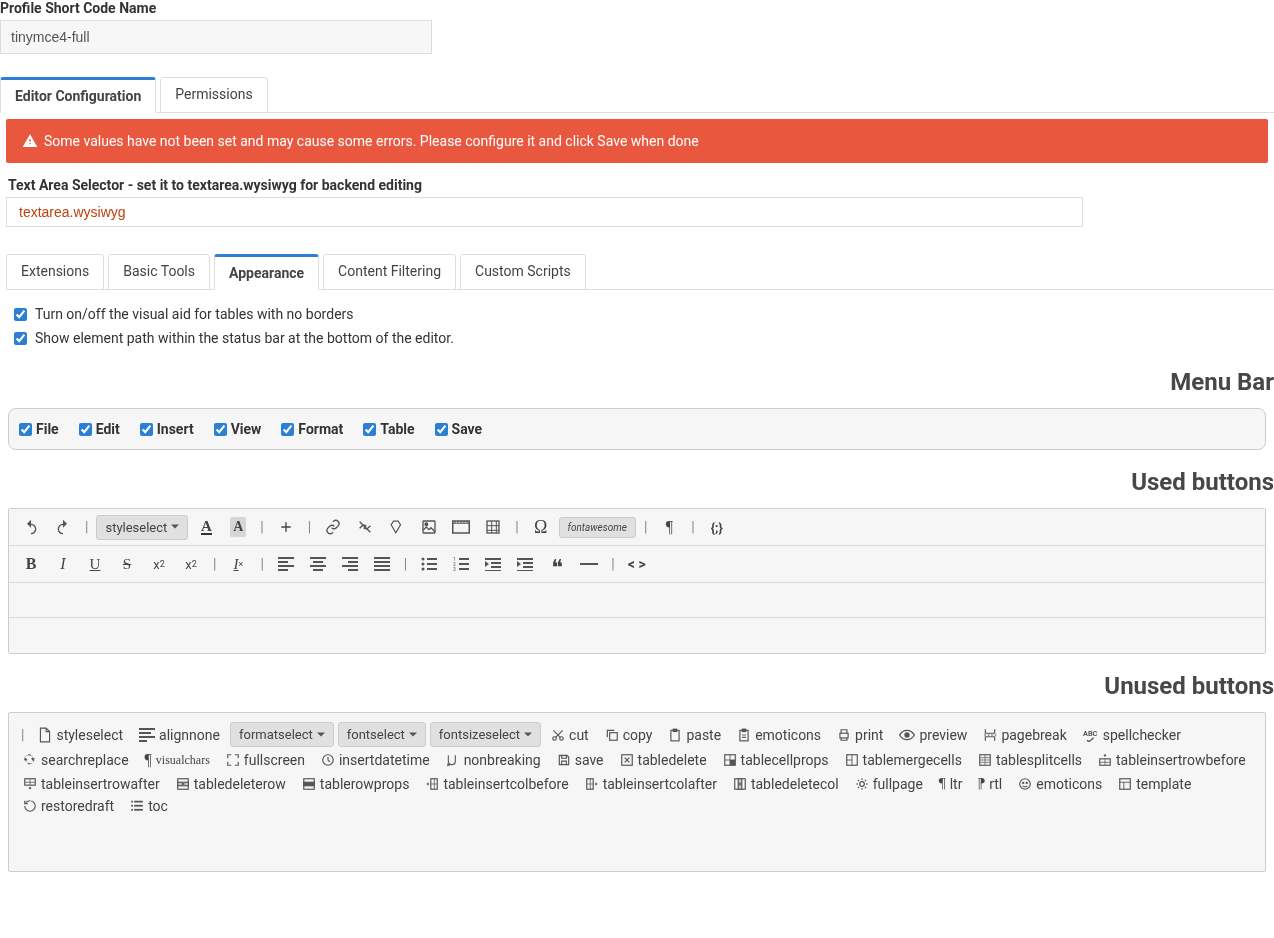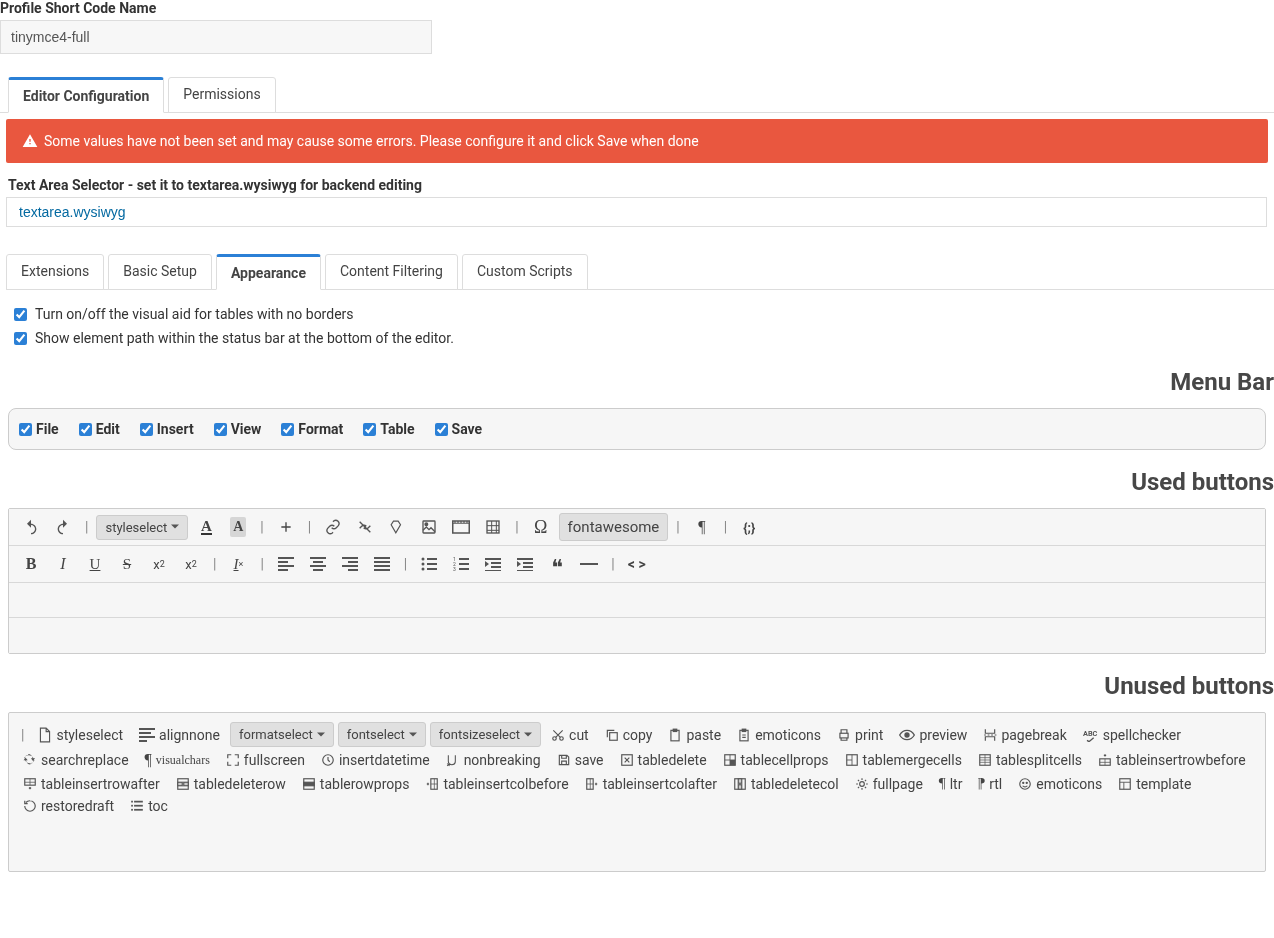--- a/index.html
+++ b/index.html
@@ -1,42 +1,42 @@
 <!DOCTYPE html>
 <html><head>
 <meta charset="utf-8">
 <style>
 * { box-sizing: border-box; margin: 0; padding: 0; }
 body { font-family: -apple-system, BlinkMacSystemFont, "Segoe UI", Roboto, Arial, sans-serif; font-size: 14px; color: #333; background: #fff; }
 .container { width: 1274px; padding: 0; }
 .field-label { font-weight: 700; font-size: 14px; color: #333; margin-bottom: 4px; display: block; }
 .input-full { width: 432px; padding: 8px 10px; border: 1px solid #ddd; background: #f7f7f7; font-size: 14px; color: #555; margin-bottom: 10px; }
-.input-wide { width: 1261px; margin-left: 6px; padding: 6px 12px; border: 1px solid #ddd; background: #fff; font-size: 14px; color: #0369a1; margin-bottom: 10px; }
+.input-wide { width: 1077px; margin-left: 6px; padding: 6px 12px; border: 1px solid #ddd; background: #fff; font-size: 14px; color: #c2410c; margin-bottom: 10px; }
 .tabs { display: flex; border-bottom: 1px solid #ddd; margin-bottom: 0; padding-left: 0; }
-.tabs.top { margin-top: 12px; margin-bottom: 0; padding-left: 8px; }
+.tabs.top { margin-top: 12px; margin-bottom: 0; padding-left: 0; }
 .tab { padding: 8px 14px; border: 1px solid #ddd; background: #fff; cursor: pointer; margin-right: 4px; position: relative; bottom: -1px; border-radius: 3px 3px 0 0; font-size: 14px; color: #444; }
 .tab.active { border-bottom: 1px solid #fff; border-top: 3px solid #2b80d6; font-weight: 700; }
 .tabs.sub { margin-left: 6px; margin-top: 16px; }
 .alert { background: #e9573f; color: #fff; padding: 14px 16px; margin: 6px; border-radius: 2px; font-size: 14px; display: flex; align-items: center; }
 .alert svg { margin-right: 6px; flex-shrink: 0; }
 .content { padding: 8px 6px 0 6px; }
 .chk-row { display: flex; align-items: center; padding: 4px 8px; font-size: 14px; color: #333; }
 .chk-row input[type=checkbox] { margin-right: 8px; accent-color: #2b80d6; }
 h2.section { font-size: 24px; font-weight: 700; color: #474747; margin: 18px 0 12px 8px; text-align: right; }
 .menubar-box { border: 1px solid #ccc; background: #f6f6f6; margin: 0 8px; padding: 12px 10px; display: flex; gap: 20px; border-radius: 8px; }
 .menubar-box label { display: flex; align-items: center; font-size: 14px; font-weight: 700; color: #333; }
 .menubar-box input[type=checkbox] { margin-right: 4px; accent-color: #2b80d6; }
 .toolbar-group { border: 1px solid #ccc; margin: 0 8px; border-radius: 2px; }
 .toolbar-row { display: flex; align-items: center; background: #f6f6f6; border-bottom: 1px solid #d8d8d8; min-height: 35px; padding: 3px 6px; flex-wrap: wrap; row-gap: 4px; }
 .toolbar-row:last-child { border-bottom: none; }
 .btn { display: inline-flex; align-items: center; justify-content: center; min-width: 28px; height: 28px; margin: 1px 2px; cursor: pointer; color: #444; border-radius: 3px; }
 .sep { color: #888; margin: 0 6px; font-size: 14px; }
 .dd { display: inline-flex; align-items: center; background: #e0e0e0; border: 1px solid #ccc; padding: 4px 8px; font-size: 13px; color: #444; border-radius: 3px; margin: 1px 2px; cursor: pointer; }
 .dd svg { margin-left: 4px; }
-.textbtn { display: inline-flex; align-items: center; background: #e0e0e0; border: 1px solid #ccc; padding: 4px 8px; font-size: 15px; color: #444; border-radius: 3px; margin: 1px 2px; cursor: pointer; }
+.textbtn { display: inline-flex; align-items: center; background: #e0e0e0; border: 1px solid #ccc; padding: 4px 8px; font-size: 10px; color: #444; border-radius: 3px; margin: 1px 2px; cursor: pointer; font-style: italic; }
 .unused-box { border: 1px solid #ccc; background: #f6f6f6; margin: 0 8px 8px 8px; padding: 8px 6px; border-radius: 2px; display: flex; flex-wrap: wrap; align-items: center; min-height: 160px; align-content: flex-start; }
 .unused-item { display: inline-flex; align-items: center; margin: 3px 8px; font-size: 14px; color: #444; cursor: move; }
 .unused-item svg { margin-right: 4px; flex-shrink: 0; }
 .highlight-box { background: #d6d6d6; padding: 2px 3px; border-radius: 2px; }
 </style>
 </head>
 <body>
 
 <div class="container">
 
@@ -55,21 +55,21 @@
   <span>Some values have not been set and may cause some errors. Please configure it and click Save when done</span>
 </div>
 
 <div class="content">
   <label class="field-label" style="margin-left:2px">Text Area Selector - set it to textarea.wysiwyg for backend editing</label>
 </div>
 <input class="input-wide" value="textarea.wysiwyg" style="">
 
 <div class="tabs sub">
   <div class="tab">Extensions</div>
-  <div class="tab">Basic Setup</div>
+  <div class="tab">Basic Tools</div>
   <div class="tab active">Appearance</div>
   <div class="tab">Content Filtering</div>
   <div class="tab">Custom Scripts</div>
 </div>
 
 <div class="content" style="padding-top:12px">
   <div class="chk-row">
         <input type="checkbox" checked="" style="">
         <span>Turn on/off the visual aid for tables with no borders</span>
       </div>

